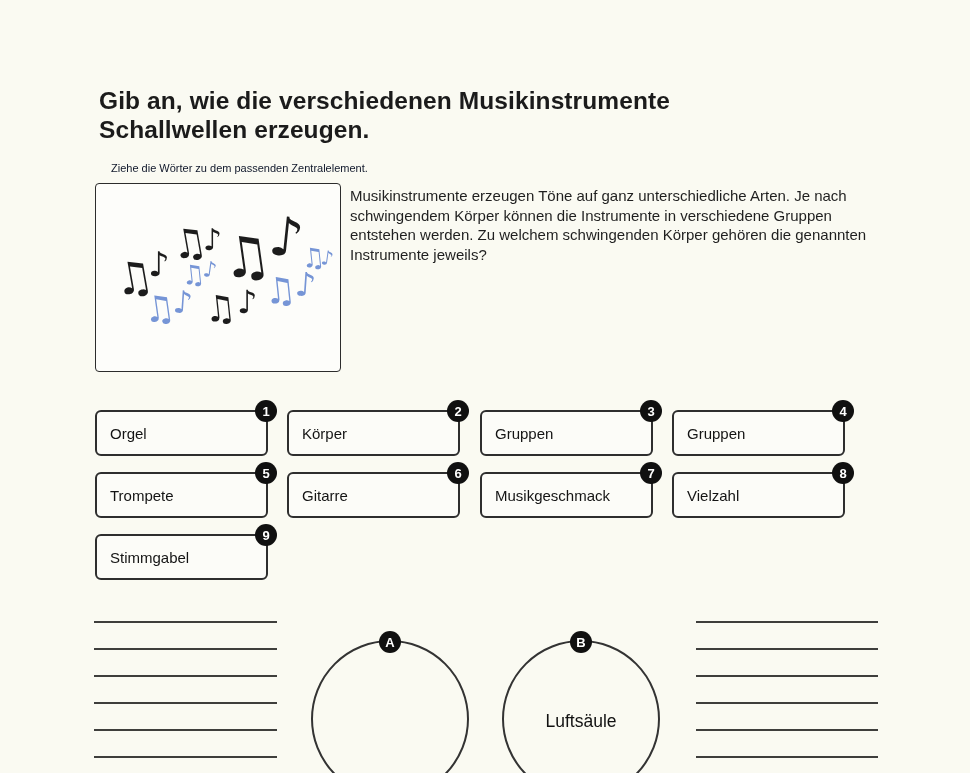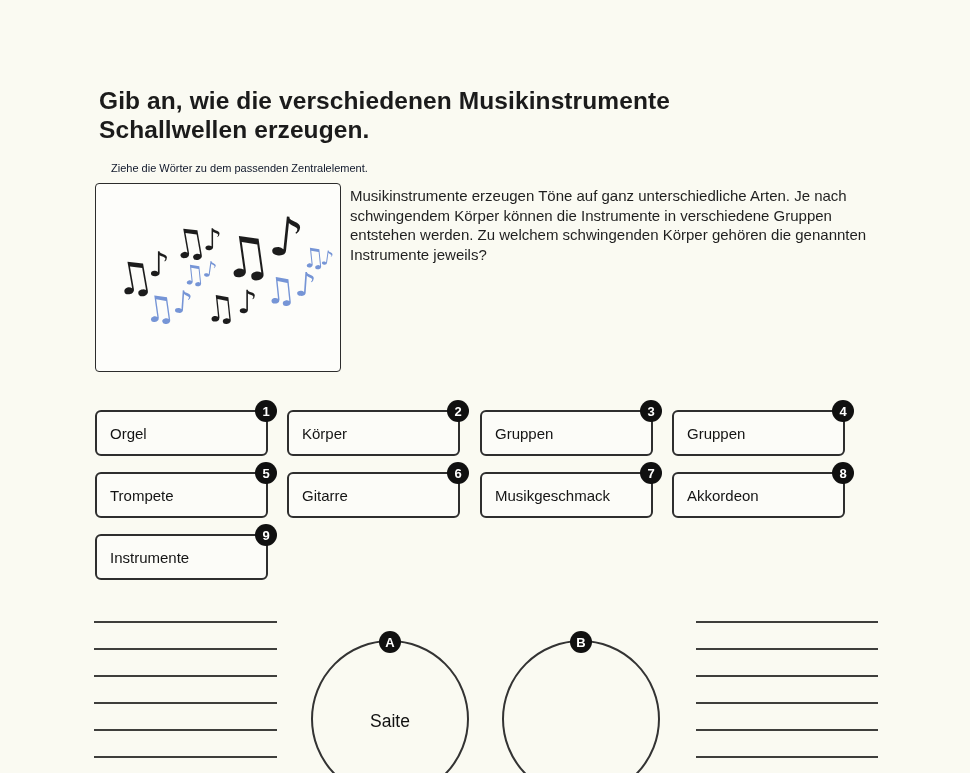--- a/index.html
+++ b/index.html
@@ -194,25 +194,25 @@
   </div>
   <div class="card" style="left:287px; top:472px;">
     <span class="card-label">Gitarre</span>
     <span class="badge">6</span>
   </div>
   <div class="card" style="left:480px; top:472px;">
     <span class="card-label">Musikgeschmack</span>
     <span class="badge">7</span>
   </div>
   <div class="card" style="left:672px; top:472px;">
-    <span class="card-label">Akkordeon</span>
+    <span class="card-label">Vielzahl</span>
     <span class="badge">8</span>
   </div>
   <div class="card" style="left:95px; top:534px;">
-    <span class="card-label">Instrumente</span>
+    <span class="card-label">Stimmgabel</span>
     <span class="badge">9</span>
   </div>
 
   <div class="lines-group" style="left:94px; width:183px;">
     <div class="answer-line"></div>
     <div class="answer-line"></div>
     <div class="answer-line"></div>
     <div class="answer-line"></div>
     <div class="answer-line"></div>
     <div class="answer-line"></div>
@@ -221,19 +221,19 @@
     <div class="answer-line"></div>
     <div class="answer-line"></div>
     <div class="answer-line"></div>
     <div class="answer-line"></div>
     <div class="answer-line"></div>
     <div class="answer-line"></div>
   </div>
 
   <div class="target-circle" style="left:311px; top:640px;">
     <span class="badge">A</span>
-    <span class="target-label">Saite</span>
   </div>
   <div class="target-circle" style="left:502px; top:640px;">
     <span class="badge">B</span>
+    <span class="target-label">Luftsäule</span>
   </div>
 
 </div>
 
 </body></html>

